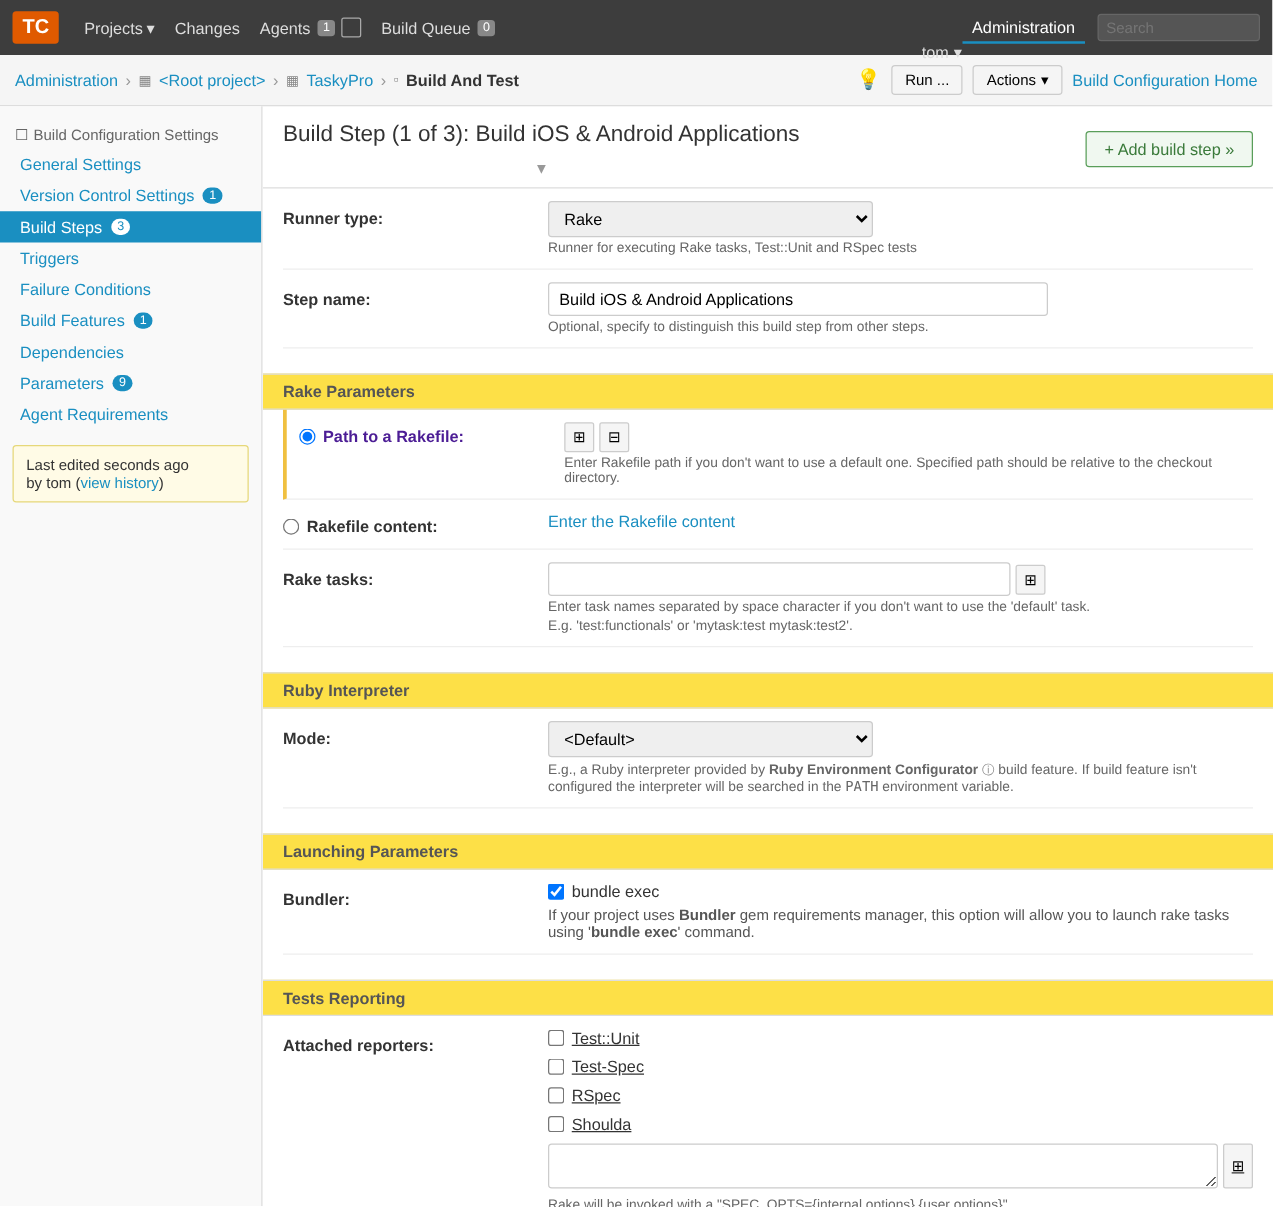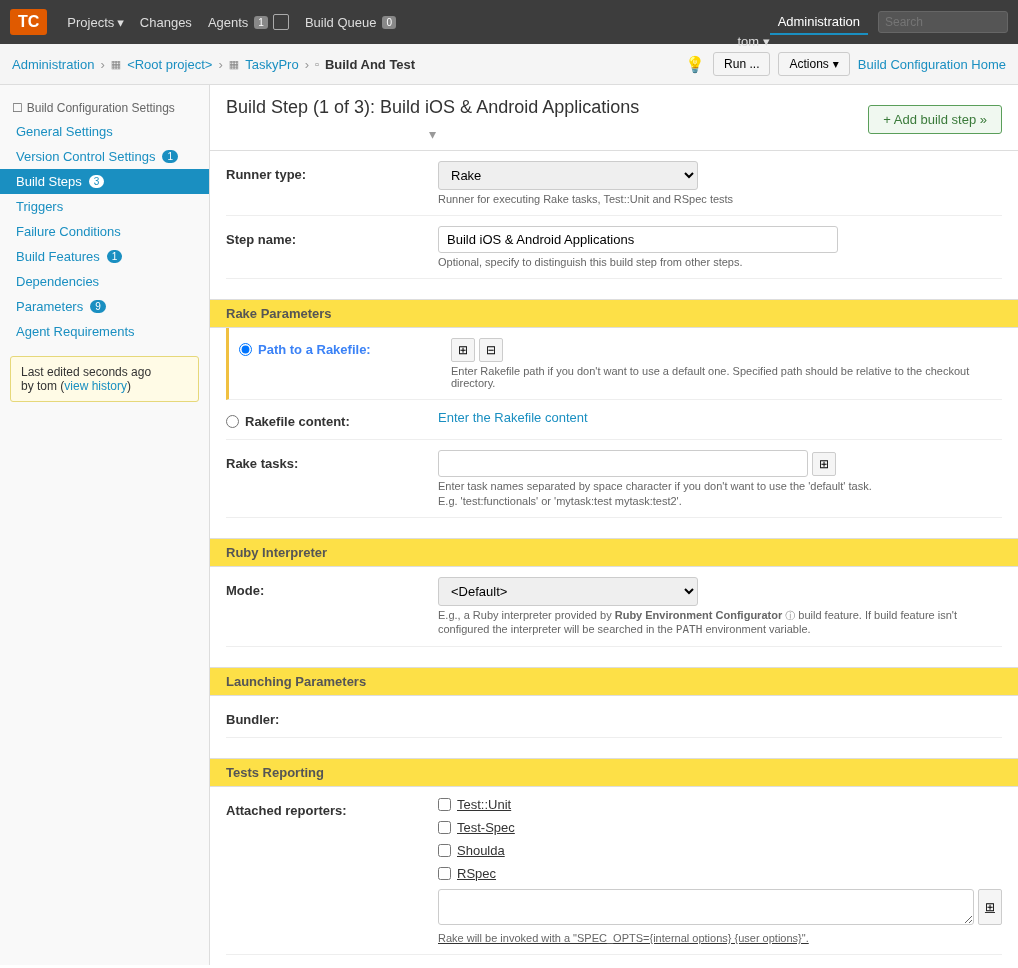--- a/index.html
+++ b/index.html
@@ -259,21 +259,21 @@
     }
     .radio-label-col {
       min-width: 200px;
       display: flex;
       align-items: center;
       gap: 6px;
       padding-top: 4px;
       font-weight: bold;
       font-size: 13px;
     }
-    .selected-radio { color: #3b82f6; }
+    .selected-radio { color: #4c1d95; }
     .link-blue { color: #1a8fc1; text-decoration: none; }
 
     .input-with-btn {
       display: flex;
       gap: 4px;
       align-items: center;
     }
     .input-icon-btn {
       border: 1px solid #ccc;
       background: #f5f5f5;
@@ -512,44 +512,53 @@
           </div>
         </div>
       </div>
     </div>
 
     <div class="section-header">Launching Parameters</div>
 
     <div class="form-body">
       <div class="form-row">
         <div class="form-label">Bundler:</div>
+        <div class="form-field">
+          <div class="checkbox-row">
+            <input type="checkbox" checked="" style="">
+            <span>bundle exec</span>
+          </div>
+          <div class="bundler-hint">
+            If your project uses <strong>Bundler</strong> gem requirements manager, this option will allow you to launch rake tasks using '<strong>bundle exec</strong>' command.
+          </div>
+        </div>
       </div>
     </div>
 
     <div class="section-header">Tests Reporting</div>
 
     <div class="form-body">
       <div class="form-row" style="align-items:flex-start;">
         <div class="form-label">Attached reporters:</div>
         <div class="form-field reporters-col">
           <div class="checkbox-row">
             <input type="checkbox" style="">
             <span>Test::Unit</span>
           </div>
           <div class="checkbox-row">
             <input type="checkbox" style="">
             <span>Test-Spec</span>
           </div>
           <div class="checkbox-row">
             <input type="checkbox" style="">
-            <span>Shoulda</span>
+            <span>RSpec</span>
           </div>
           <div class="checkbox-row">
             <input type="checkbox" style="">
-            <span>RSpec</span>
+            <span>Shoulda</span>
           </div>
           <div class="textarea-with-btn">
             <textarea class="form-textarea" style="width: 370px;"></textarea>
             <button class="input-icon-btn">⊞</button>
           </div>
           <div class="form-hint">Rake will be invoked with a "SPEC_OPTS={internal options} {user options}".</div>
 
         </div>
       </div>
     </div>

